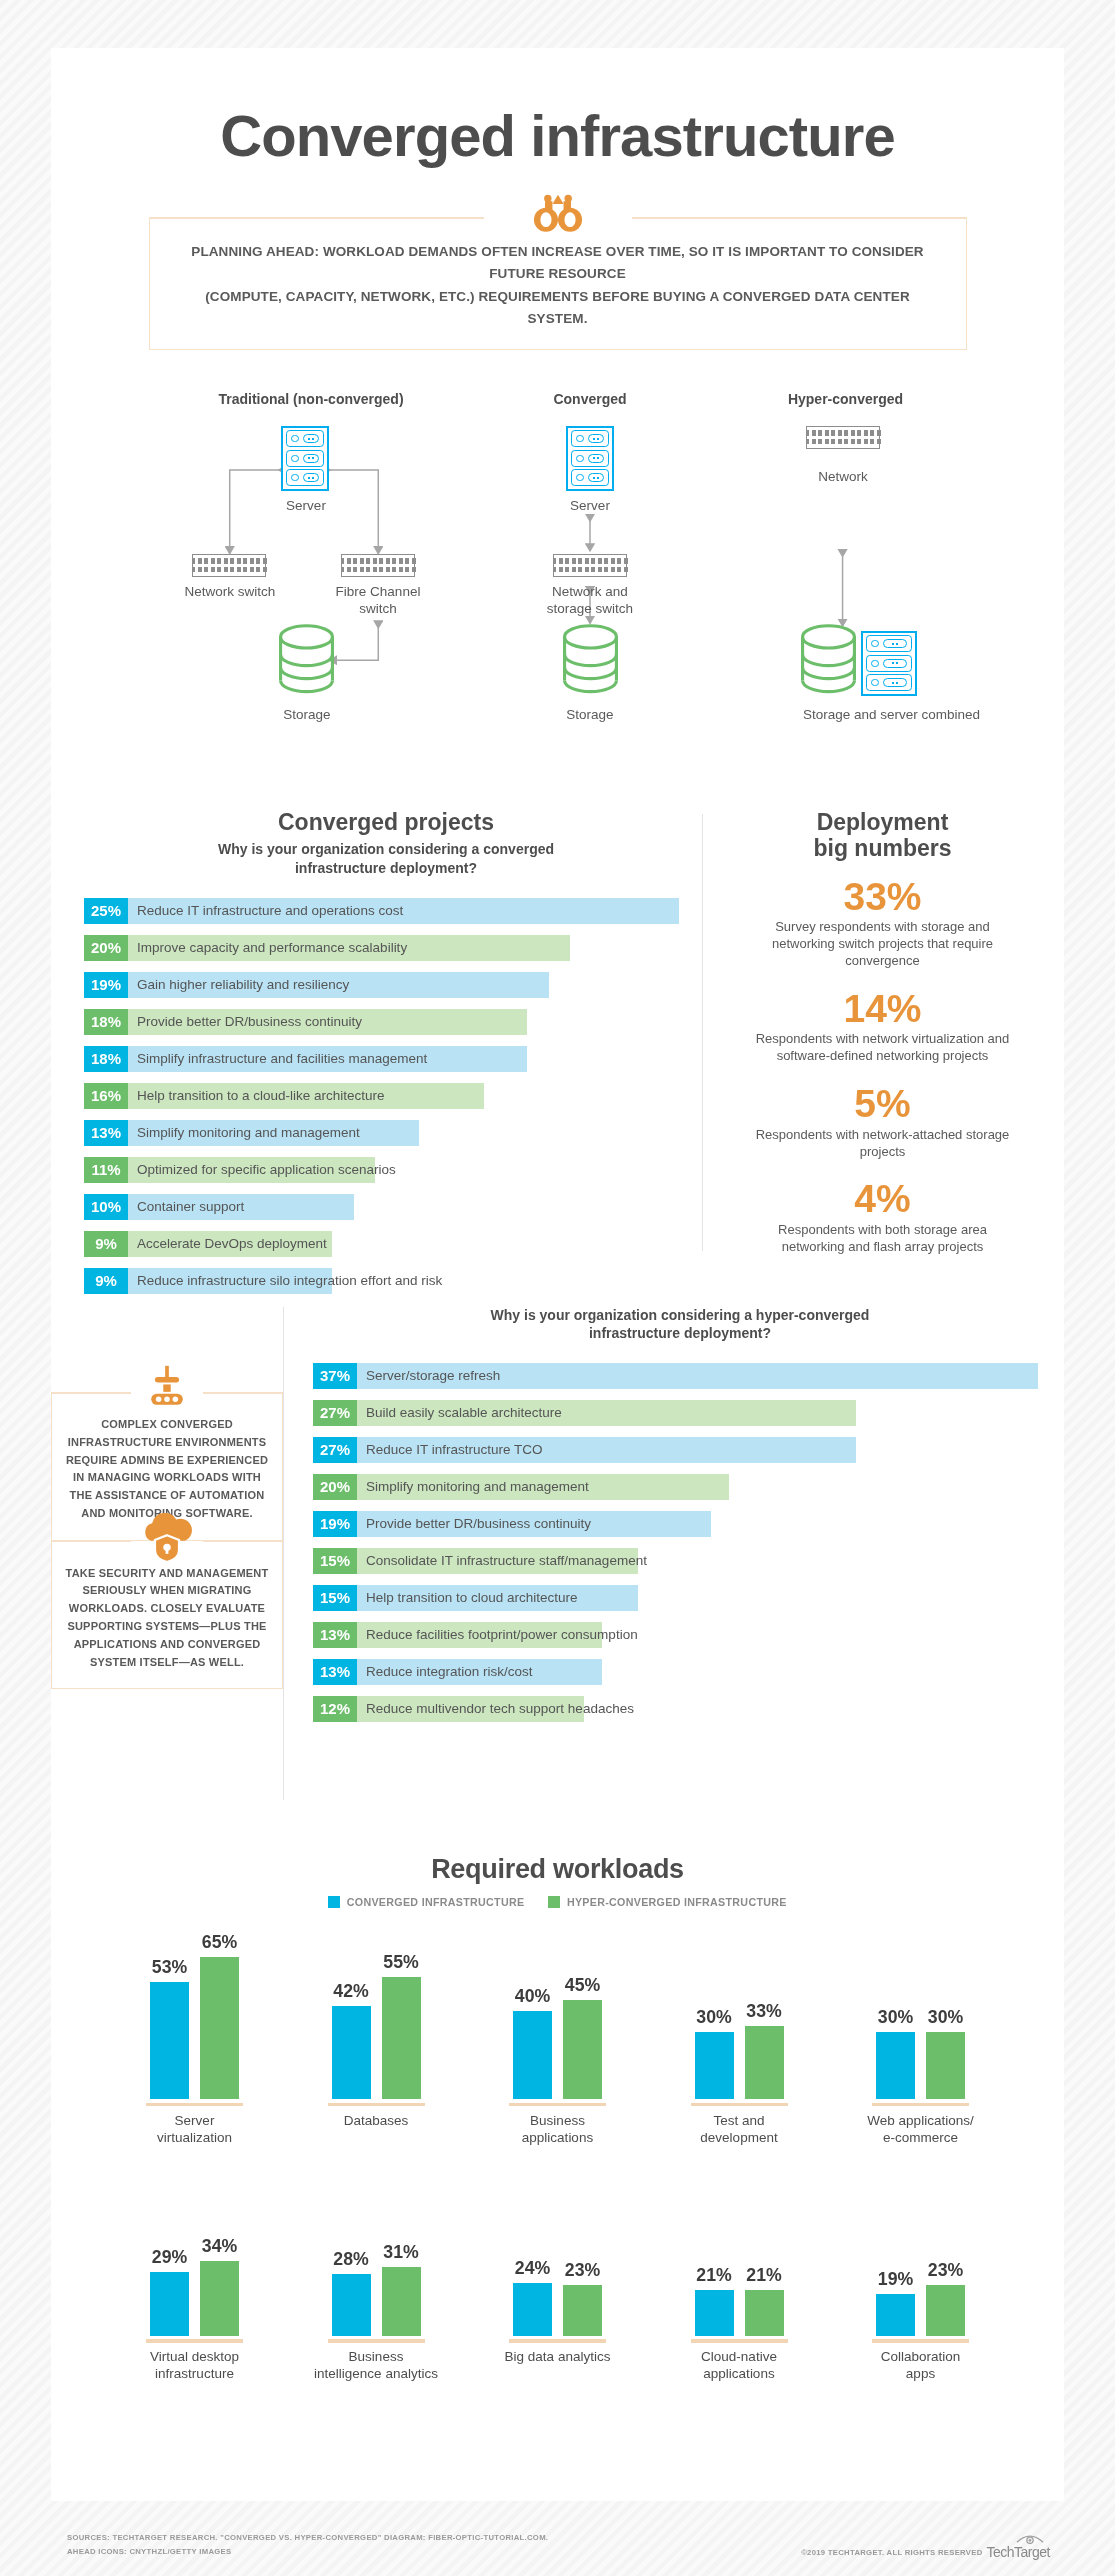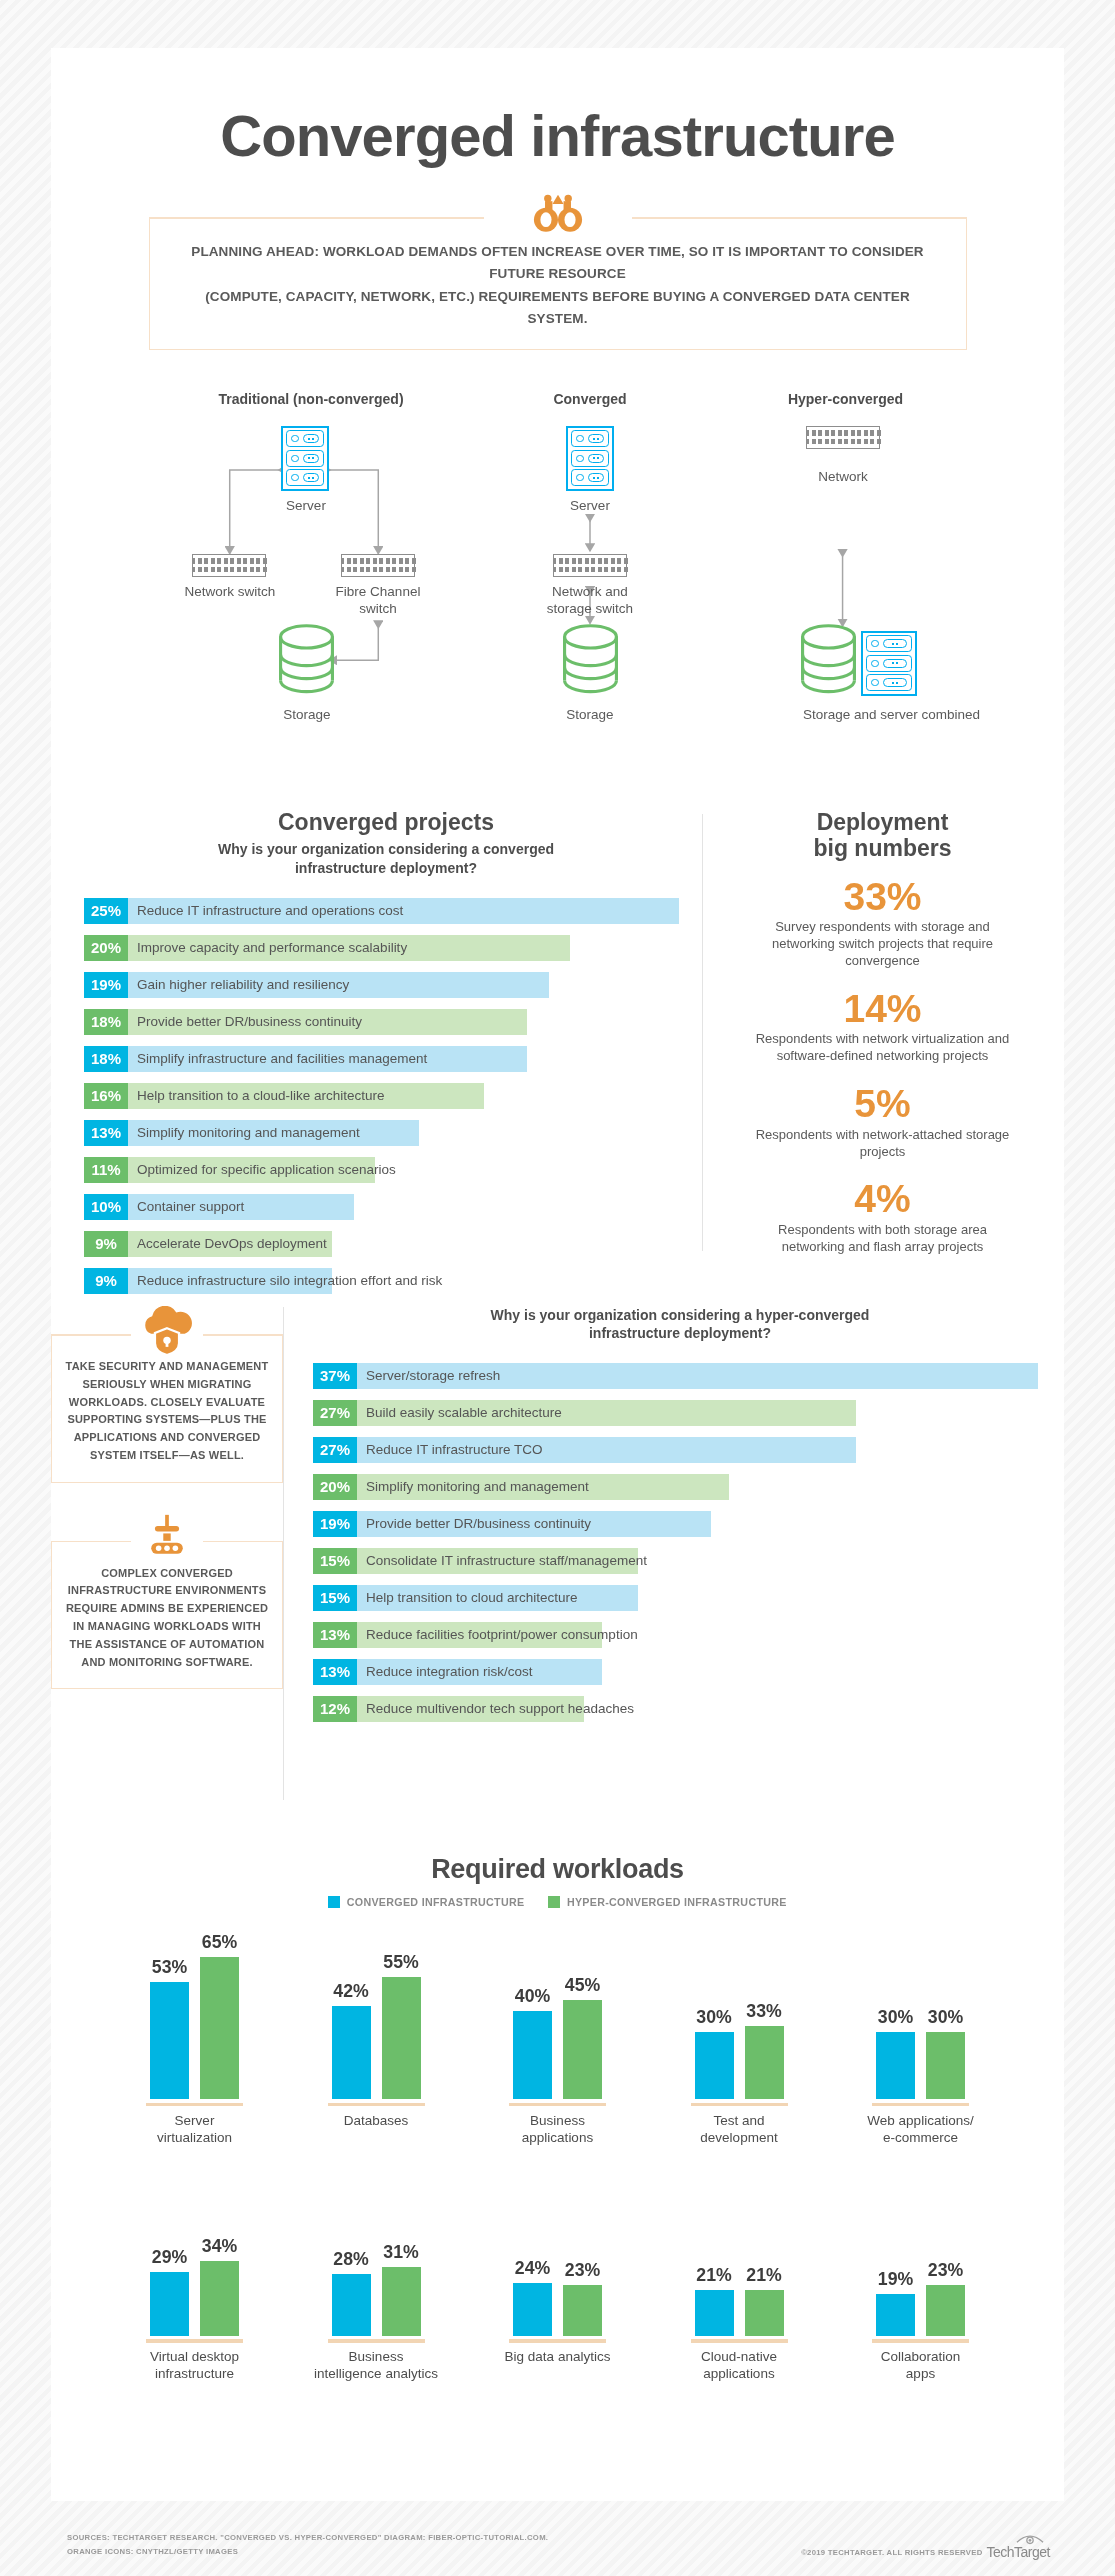--- a/index.html
+++ b/index.html
@@ -590,50 +590,50 @@
             <div class="desc">Respondents with both storage area networking and flash array projects</div>
           </div>
         </div>
     </div>
   </div>
 
   <div class="band" style="margin-top:9.3px; height:520px;">
     <div class="vrule" style="left:232px; top:5.6px; height:493px;"></div>
 
     <div style="position:absolute; left:0px; top:33px; width:232px;">
-      <div class="callout">
-        <div class="box">
-          <span class="toprule left"></span>
-          <span class="toprule right"></span>
-          <svg class="cicon" viewBox="0 0 62 56">
-            <path d="M14 30 a10 10 0 0 1 1 -19 a14 14 0 0 1 26 -4 a11 11 0 0 1 9 23 Z" fill="#e8943a"></path>
-            <path d="M31 24 L44 29 L44 40 Q44 49 31 53 Q18 49 18 40 L18 29 Z" fill="#e8943a" stroke="#ffffff" stroke-width="2.5"></path>
-            <circle cx="31" cy="37" r="4" fill="#ffffff"></circle>
-            <rect x="29.5" y="37" width="3" height="7" fill="#ffffff"></rect>
-          </svg>
-          <div class="ctext">TAKE SECURITY AND MANAGEMENT SERIOUSLY WHEN MIGRATING WORKLOADS. CLOSELY EVALUATE SUPPORTING SYSTEMS—PLUS THE APPLICATIONS AND CONVERGED SYSTEM ITSELF—AS WELL.</div>
-        </div>
-      </div>
-
       <div class="callout" style="margin-top:58px;">
         <div class="box">
           <span class="toprule left"></span>
           <span class="toprule right"></span>
           <svg class="cicon" viewBox="0 0 62 56">
             <rect x="29" y="2" width="4" height="12" fill="#e8943a"></rect>
             <rect x="18" y="14" width="26" height="6" rx="3" fill="#e8943a"></rect>
             <rect x="27" y="22" width="8" height="8" fill="#e8943a"></rect>
             <rect x="14" y="32" width="34" height="12" rx="6" fill="#e8943a"></rect>
             <circle cx="22" cy="38" r="3" fill="#ffffff"></circle>
             <circle cx="31" cy="38" r="3" fill="#ffffff"></circle>
             <circle cx="40" cy="38" r="3" fill="#ffffff"></circle>
           </svg>
           <div class="ctext">COMPLEX CONVERGED INFRASTRUCTURE ENVIRONMENTS REQUIRE ADMINS BE EXPERIENCED IN MANAGING WORKLOADS WITH THE ASSISTANCE OF AUTOMATION AND MONITORING SOFTWARE.</div>
         </div>
       </div>
+
+      <div class="callout">
+        <div class="box">
+          <span class="toprule left"></span>
+          <span class="toprule right"></span>
+          <svg class="cicon" viewBox="0 0 62 56">
+            <path d="M14 30 a10 10 0 0 1 1 -19 a14 14 0 0 1 26 -4 a11 11 0 0 1 9 23 Z" fill="#e8943a"></path>
+            <path d="M31 24 L44 29 L44 40 Q44 49 31 53 Q18 49 18 40 L18 29 Z" fill="#e8943a" stroke="#ffffff" stroke-width="2.5"></path>
+            <circle cx="31" cy="37" r="4" fill="#ffffff"></circle>
+            <rect x="29.5" y="37" width="3" height="7" fill="#ffffff"></rect>
+          </svg>
+          <div class="ctext">TAKE SECURITY AND MANAGEMENT SERIOUSLY WHEN MIGRATING WORKLOADS. CLOSELY EVALUATE SUPPORTING SYSTEMS—PLUS THE APPLICATIONS AND CONVERGED SYSTEM ITSELF—AS WELL.</div>
+        </div>
+      </div>
     </div>
 
     <div style="position:absolute; left:262px; top:0; width:734px;">
       <div class="chart-head">
         <div class="chart-sub">
           <span>Why is your organization considering a hyper-converged</span><br>
           <span>infrastructure deployment?</span>
         </div>
       </div>
       <div class="hbar-list" id="hci-bars">
@@ -847,21 +847,21 @@
           <div class="wlabel"><span>Collaboration</span><br><span>apps</span></div>
         </div>
       </div>
   </div>
 
 </div>
 
 <div class="footer">
   <div>
     <div class="fsrc">SOURCES: TECHTARGET RESEARCH. "CONVERGED VS. HYPER-CONVERGED" DIAGRAM: FIBER-OPTIC-TUTORIAL.COM.</div>
-    <div class="fsrc">ORANGE ICONS: CNYTHZL/GETTY IMAGES</div>
+    <div class="fsrc">AHEAD ICONS: CNYTHZL/GETTY IMAGES</div>
   </div>
   <div class="fright">
     <div class="fcopy">©2019 TECHTARGET. ALL RIGHTS RESERVED</div>
     <div class="flogo">
       <svg class="eye" width="28" height="13" viewBox="0 0 30 14">
         <path d="M1 11 Q15 -2 29 11" stroke="#a0a0a0" stroke-width="1.4" fill="none"></path>
         <circle cx="15" cy="9" r="3.4" fill="none" stroke="#a0a0a0" stroke-width="1.4"></circle>
         <circle cx="15" cy="9" r="1.4" fill="#a0a0a0"></circle>
       </svg>
       <span>TechTarget</span>

